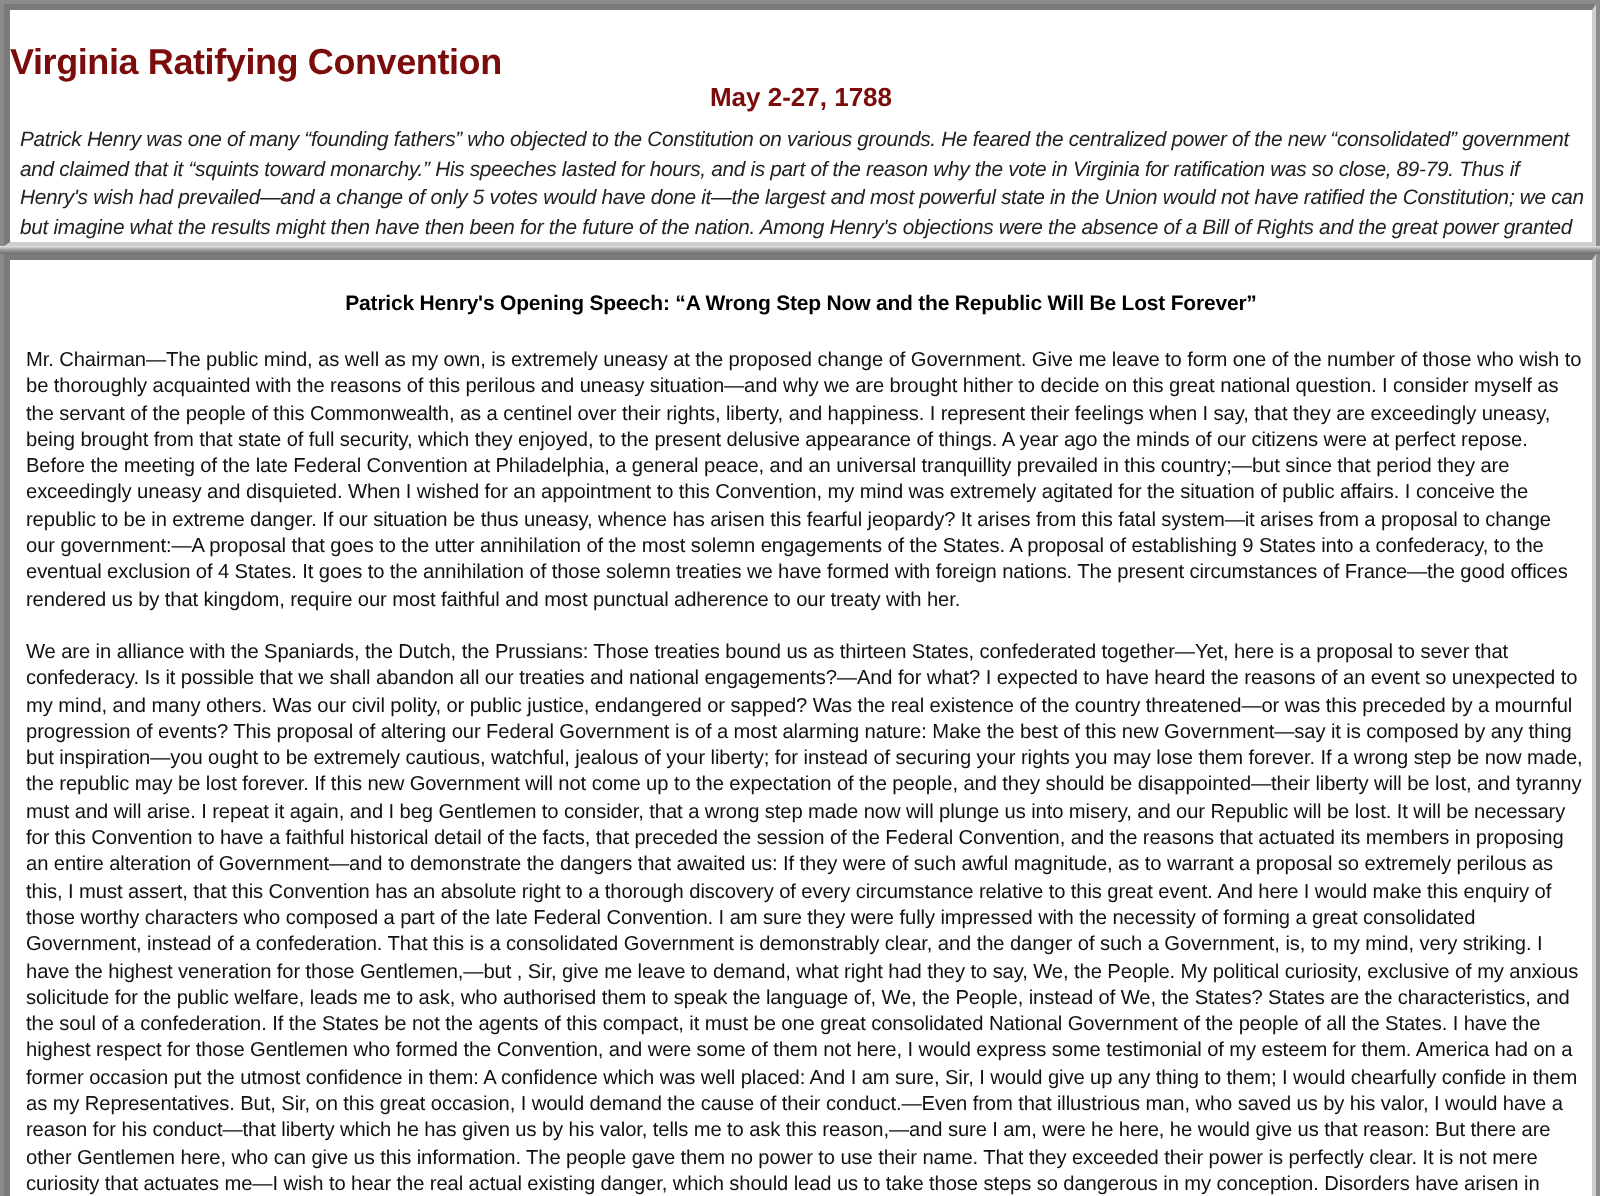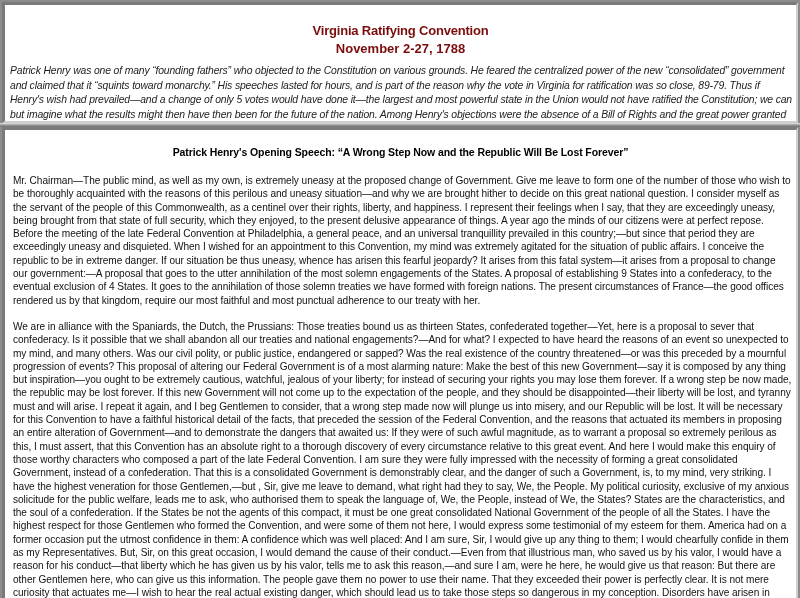--- a/index.html
+++ b/index.html
@@ -15,24 +15,24 @@
       border-bottom: 2px solid #cfcfcf;
       overflow: hidden;
     }
     .frame-top { top: 2px; height: 121px; left: 2px; right: 2px; }
     .frame-bottom { top: 127px; bottom: 0; left: 2px; right: 2px; border-bottom: none; }
     .frame-divider {
       position: absolute; left: 0; right: 0; top: 123px; height: 4px;
       background: linear-gradient(#e6e6e6, #9a9a9a 50%, #6e6e6e);
     }
     .title {
-      text-align: center;
+      text-align: left;
       color: #7a0c0c;
       font-weight: bold;
-      font-size: 13px;
+      font-size: 18px;
       margin-top: 16px;
       line-height: 20px;
       letter-spacing: -0.2px;
     }
     .subtitle {
       text-align: center;
       color: #7a0c0c;
       font-weight: bold;
       font-size: 13px;
       line-height: 15px;
@@ -69,21 +69,21 @@
       letter-spacing: -0.05px;
     }
     .para-1 { margin-top: 15px; }
     .para-2 { margin-top: 13px; }
   </style>
 </head>
 <body>
 
 <div class="frame frame-top">
   <h1 class="title">Virginia Ratifying Convention</h1>
-  <div class="subtitle">November 2-27, 1788</div>
+  <div class="subtitle">May 2-27, 1788</div>
   <p class="intro">Patrick Henry was one of many “founding fathers” who objected to the Constitution on various grounds. He feared the centralized power of the new “consolidated” government and claimed that it “squints toward monarchy.” His speeches lasted for hours, and is part of the reason why the vote in Virginia for ratification was so close, 89-79. Thus if Henry's wish had prevailed—and a change of only 5 votes would have done it—the largest and most powerful state in the Union would not have ratified the Constitution; we can but imagine what the results might then have then been for the future of the nation. Among Henry's objections were the absence of a Bill of Rights and the great power granted to the federal government and the President.</p>
 </div>
 
 <div class="frame-divider"></div>
 
 <div class="frame frame-bottom">
   <h2 class="speech-title">Patrick Henry's Opening Speech: “A Wrong Step Now and the Republic Will Be Lost Forever”</h2>
   <p class="para para-1">Mr. Chairman—The public mind, as well as my own, is extremely uneasy at the proposed change of Government. Give me leave to form one of the number of those who wish to be thoroughly acquainted with the reasons of this perilous and uneasy situation—and why we are brought hither to decide on this great national question. I consider myself as the servant of the people of this Commonwealth, as a centinel over their rights, liberty, and happiness. I represent their feelings when I say, that they are exceedingly uneasy, being brought from that state of full security, which they enjoyed, to the present delusive appearance of things. A year ago the minds of our citizens were at perfect repose. Before the meeting of the late Federal Convention at Philadelphia, a general peace, and an universal tranquillity prevailed in this country;—but since that period they are exceedingly uneasy and disquieted. When I wished for an appointment to this Convention, my mind was extremely agitated for the situation of public affairs. I conceive the republic to be in extreme danger. If our situation be thus uneasy, whence has arisen this fearful jeopardy? It arises from this fatal system—it arises from a proposal to change our government:—A proposal that goes to the utter annihilation of the most solemn engagements of the States. A proposal of establishing 9 States into a confederacy, to the eventual exclusion of 4 States. It goes to the annihilation of those solemn treaties we have formed with foreign nations. The present circumstances of France—the good offices rendered us by that kingdom, require our most faithful and most punctual adherence to our treaty with her.</p>
   <p class="para para-2">We are in alliance with the Spaniards, the Dutch, the Prussians: Those treaties bound us as thirteen States, confederated together—Yet, here is a proposal to sever that confederacy. Is it possible that we shall abandon all our treaties and national engagements?—And for what? I expected to have heard the reasons of an event so unexpected to my mind, and many others. Was our civil polity, or public justice, endangered or sapped? Was the real existence of the country threatened—or was this preceded by a mournful progression of events? This proposal of altering our Federal Government is of a most alarming nature: Make the best of this new Government—say it is composed by any thing but inspiration—you ought to be extremely cautious, watchful, jealous of your liberty; for instead of securing your rights you may lose them forever. If a wrong step be now made, the republic may be lost forever. If this new Government will not come up to the expectation of the people, and they should be disappointed—their liberty will be lost, and tyranny must and will arise. I repeat it again, and I beg Gentlemen to consider, that a wrong step made now will plunge us into misery, and our Republic will be lost. It will be necessary for this Convention to have a faithful historical detail of the facts, that preceded the session of the Federal Convention, and the reasons that actuated its members in proposing an entire alteration of Government—and to demonstrate the dangers that awaited us: If they were of such awful magnitude, as to warrant a proposal so extremely perilous as this, I must assert, that this Convention has an absolute right to a thorough discovery of every circumstance relative to this great event. And here I would make this enquiry of those worthy characters who composed a part of the late Federal Convention. I am sure they were fully impressed with the necessity of forming a great consolidated Government, instead of a confederation. That this is a consolidated Government is demonstrably clear, and the danger of such a Government, is, to my mind, very striking. I have the highest veneration for those Gentlemen,—but , Sir, give me leave to demand, what right had they to say, We, the People. My political curiosity, exclusive of my anxious solicitude for the public welfare, leads me to ask, who authorised them to speak the language of, We, the People, instead of We, the States? States are the characteristics, and the soul of a confederation. If the States be not the agents of this compact, it must be one great consolidated National Government of the people of all the States. I have the highest respect for those Gentlemen who formed the Convention, and were some of them not here, I would express some testimonial of my esteem for them. America had on a former occasion put the utmost confidence in them: A confidence which was well placed: And I am sure, Sir, I would give up any thing to them; I would chearfully confide in them as my Representatives. But, Sir, on this great occasion, I would demand the cause of their conduct.—Even from that illustrious man, who saved us by his valor, I would have a reason for his conduct—that liberty which he has given us by his valor, tells me to ask this reason,—and sure I am, were he here, he would give us that reason: But there are other Gentlemen here, who can give us this information. The people gave them no power to use their name. That they exceeded their power is perfectly clear. It is not mere curiosity that actuates me—I wish to hear the real actual existing danger, which should lead us to take those steps so dangerous in my conception. Disorders have arisen in other parts of America, but here, Sir, no dangers, no insurrection or tumult, has happened—every thing has been calm and tranquil. But notwithstanding this, we are wandering on the great ocean of human affairs. I see no landmark to guide us. We are running we know not whither. Difference in opinion has gone to a degree of inflammatory resentment in different parts of the country—which has been occasioned by this perilous innovation. The Federal Convention ought to have amended the old system—for this purpose they were solely delegated: The object of their mission extended to no other consideration. You must therefore forgive the solicitation of one unworthy member, to know what danger could have arisen under the present confederation, and what are the causes of this proposal to change our Government.</p>
 </div>

